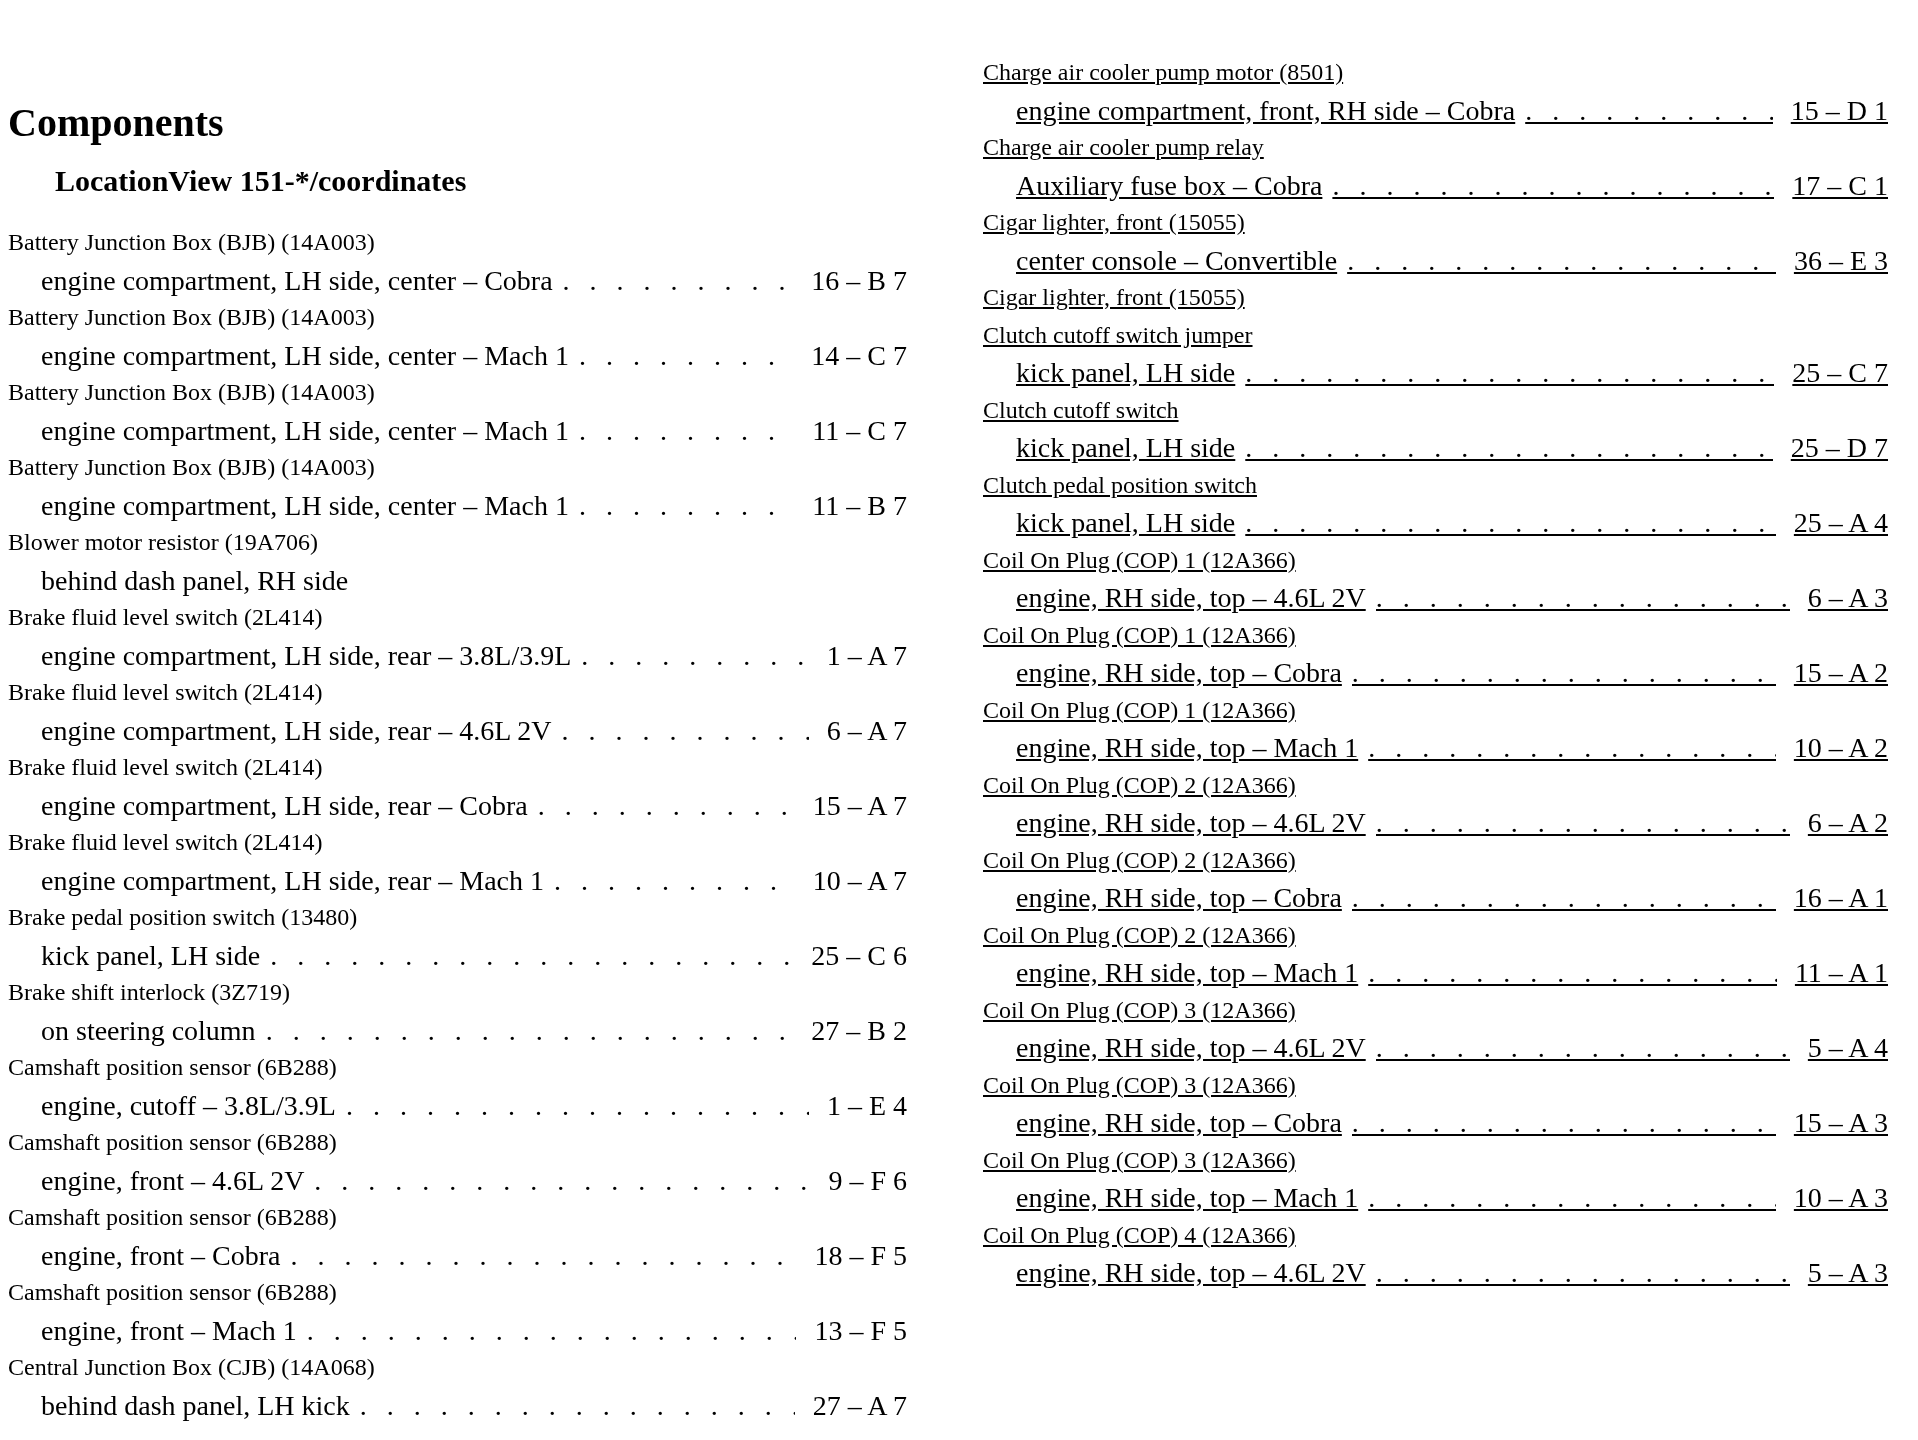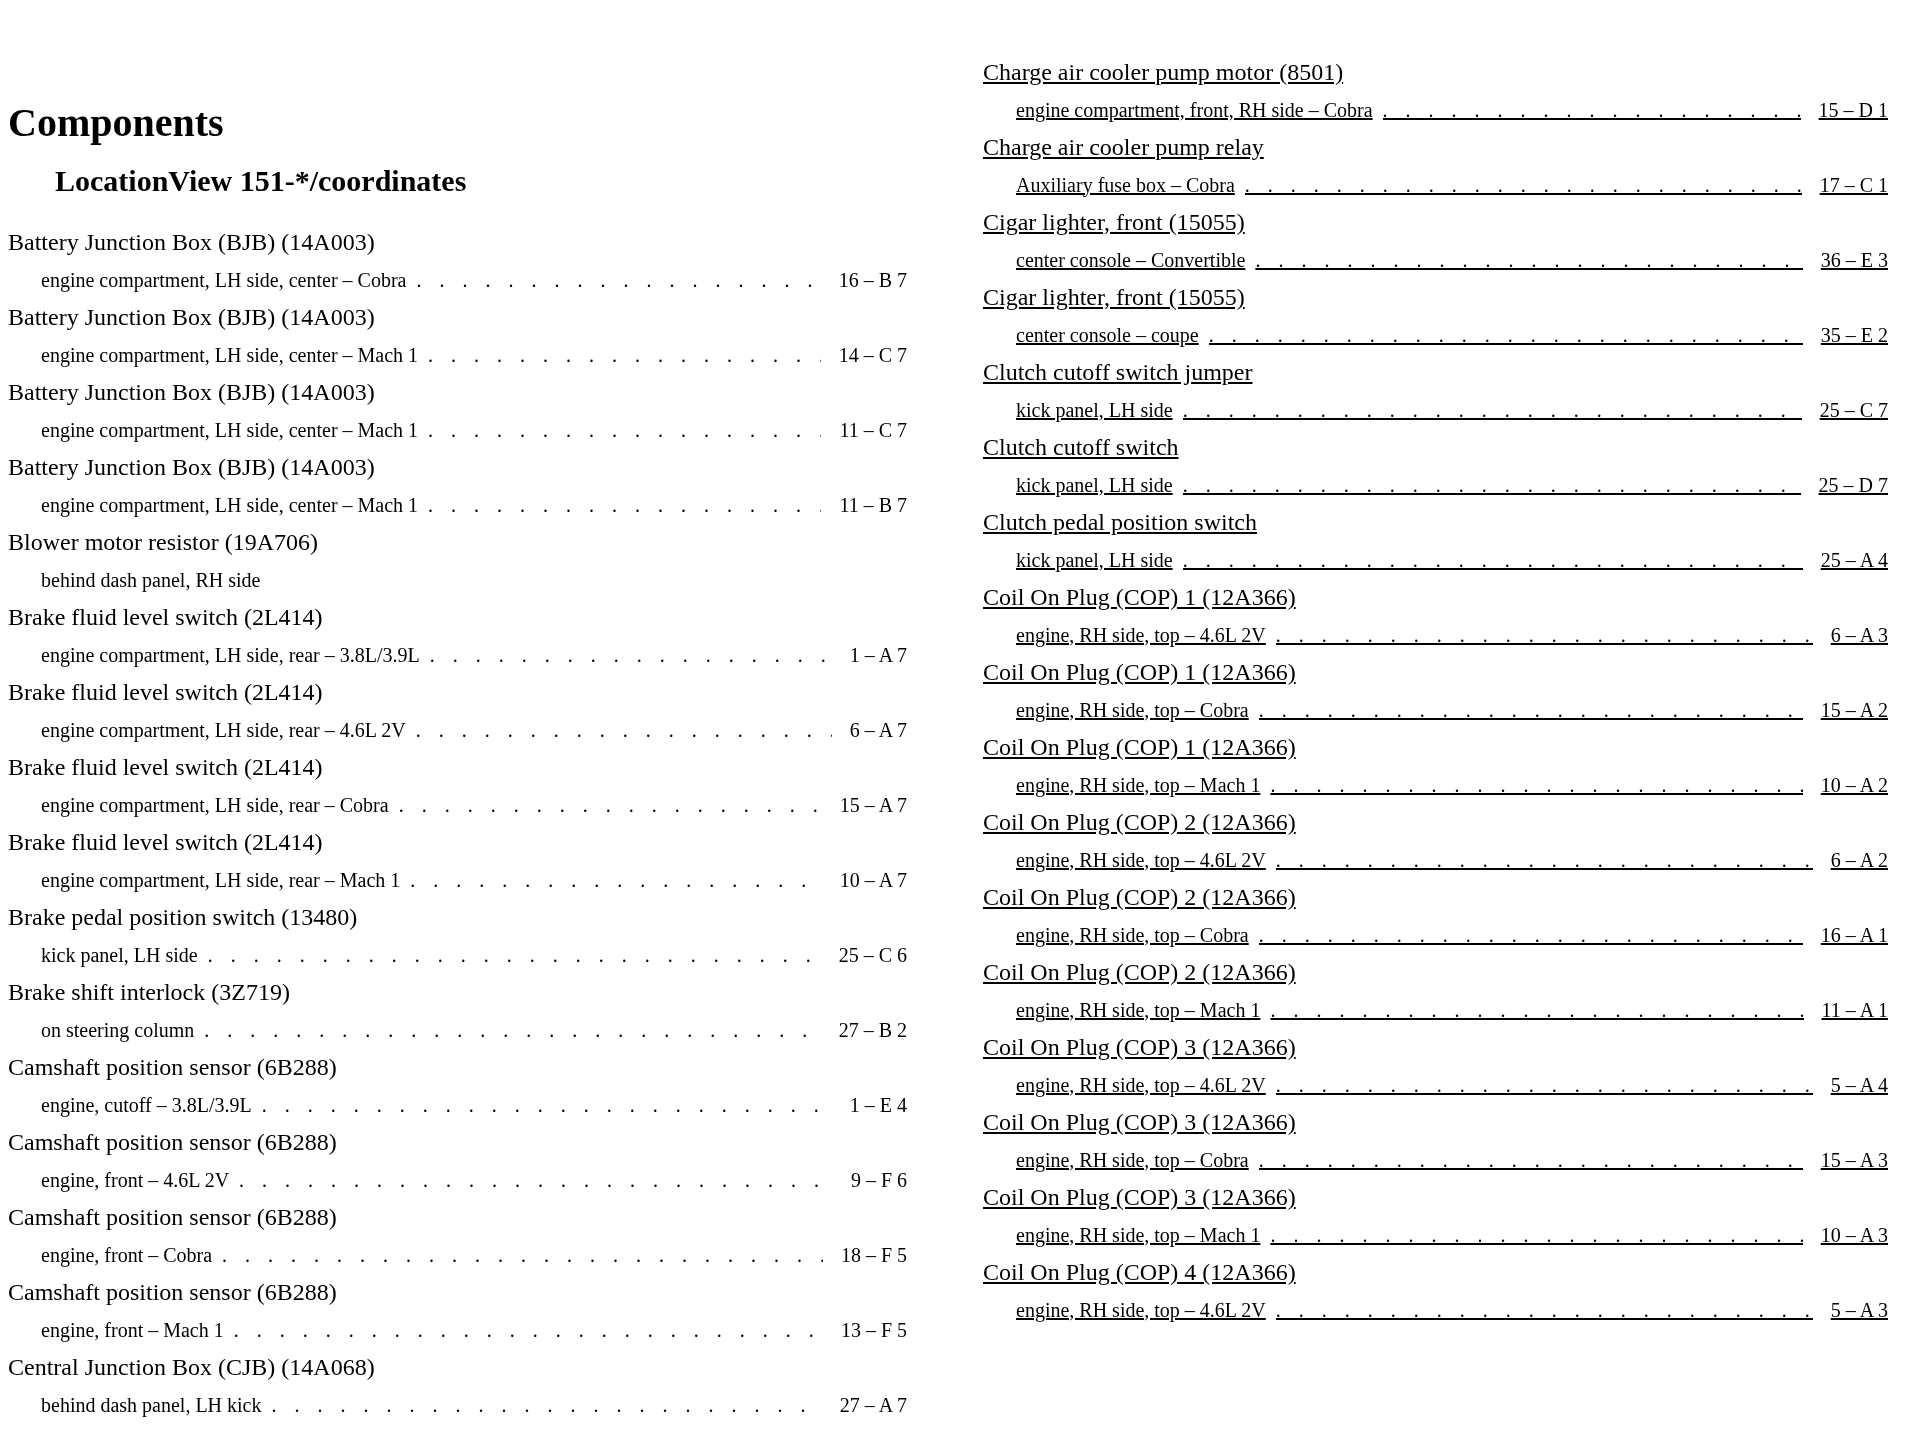--- a/index.html
+++ b/index.html
@@ -49,21 +49,21 @@
   .sub-left { margin-left: 47px; }
   .entry { }
   .entry .name {
     font-size: 24px;
     line-height: 37.5px;
     white-space: nowrap;
   }
   .loc-line {
     display: flex;
     align-items: baseline;
-    font-size: 20px;
+    font-size: 28px;
     line-height: 37.5px;
     white-space: nowrap;
   }
   .loc {
     padding-left: 33px;
     flex: 0 0 auto;
   }
   .leader {
     flex: 1 1 auto;
     min-width: 0;
@@ -243,25 +243,20 @@
         <div class="entry">
           <div class="name">Cigar lighter, front (15055)</div>
           <div class="loc-line">
             <span class="loc">center console – Convertible</span>
             <span class="leader"></span>
             <span class="coord">36 – E 3</span>
           </div>
         </div>
         <div class="entry">
           <div class="name">Cigar lighter, front (15055)</div>
-          <div class="loc-line">
-            <span class="loc">center console – coupe</span>
-            <span class="leader"></span>
-            <span class="coord">35 – E 2</span>
-          </div>
         </div>
         <div class="entry">
           <div class="name">Clutch cutoff switch jumper</div>
           <div class="loc-line">
             <span class="loc">kick panel, LH side</span>
             <span class="leader"></span>
             <span class="coord">25 – C 7</span>
           </div>
         </div>
         <div class="entry">

